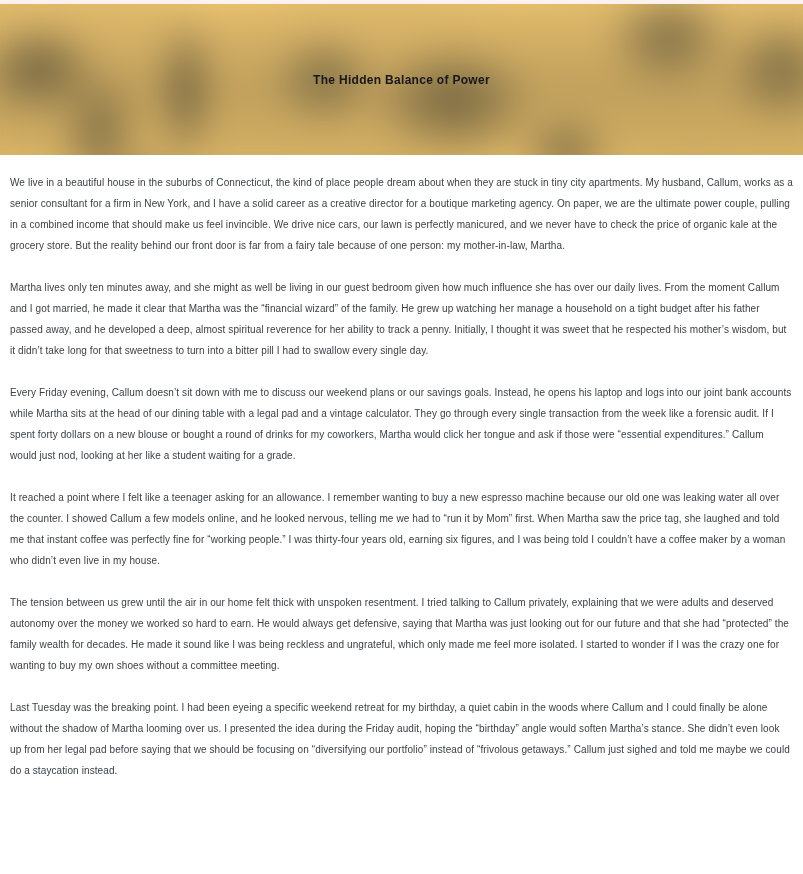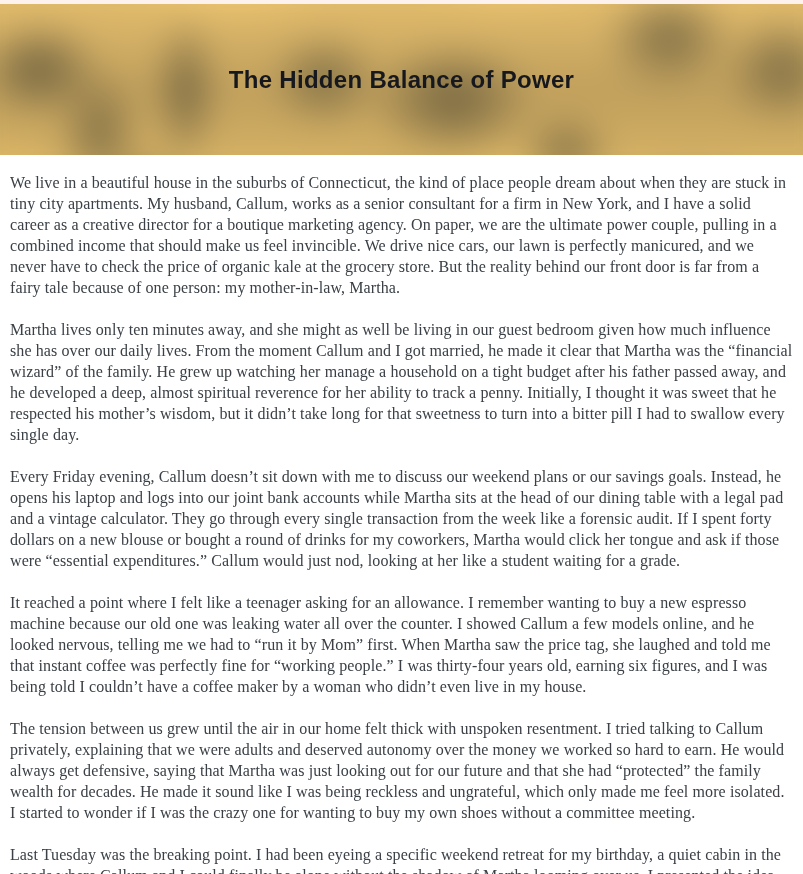--- a/index.html
+++ b/index.html
@@ -49,35 +49,34 @@
       linear-gradient(180deg,#ecc471 0%,#bf9f5c 55%,#dcb767 100%);
   }
   .hero-title-wrap{
     position:absolute;
     inset:0;
     display:flex;
     align-items:center;
     justify-content:center;
   }
   .hero-title{
-    font-size:24px;
+    font-size:12px;
     font-weight:bold;
     letter-spacing:.3px;
     color:var(--title-color);
   }
   .article{
     padding:17px 10px 0 10px;
   }
   .article p{
-    font-size:16px;
+    font-size:10px;
     line-height:21px;
     letter-spacing:.1px;
     color:var(--body-color);
     margin-bottom:21px;
-    font-family:Liberation Serif, serif;
   }
 </style>
 </head>
 <body style="background: rgb(255, 255, 255);">
 
 <div class="top-strip"></div>
 
 <header class="hero">
   <div class="hero-art"></div>
   <div class="hero-title-wrap">

